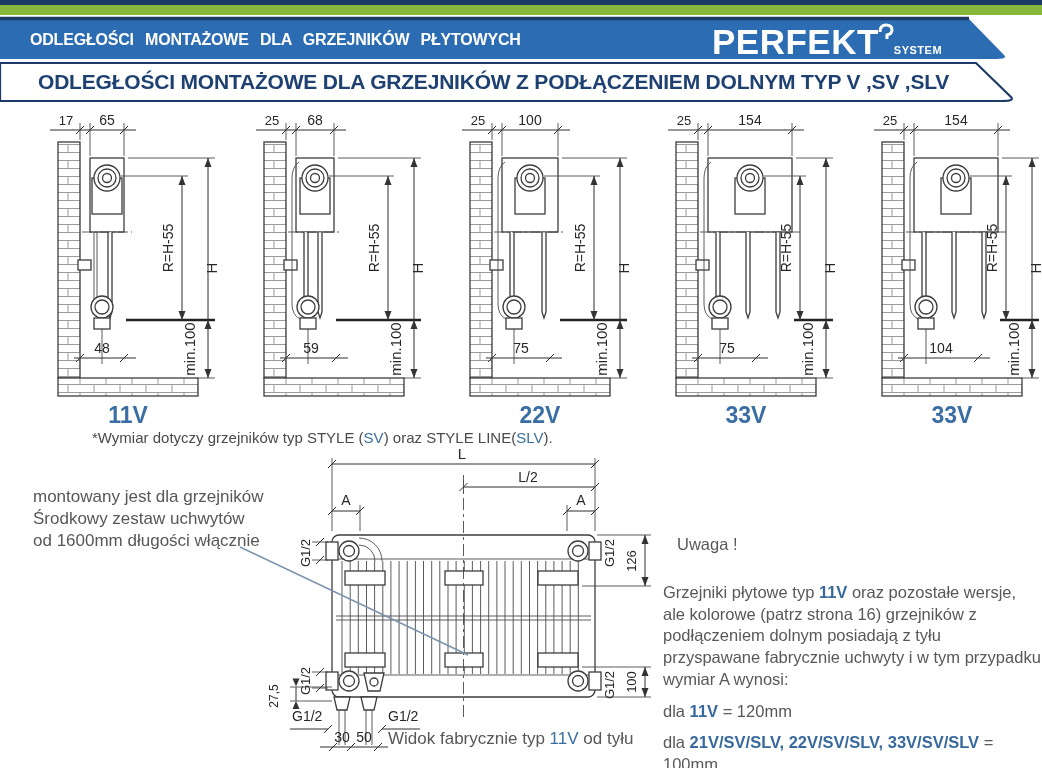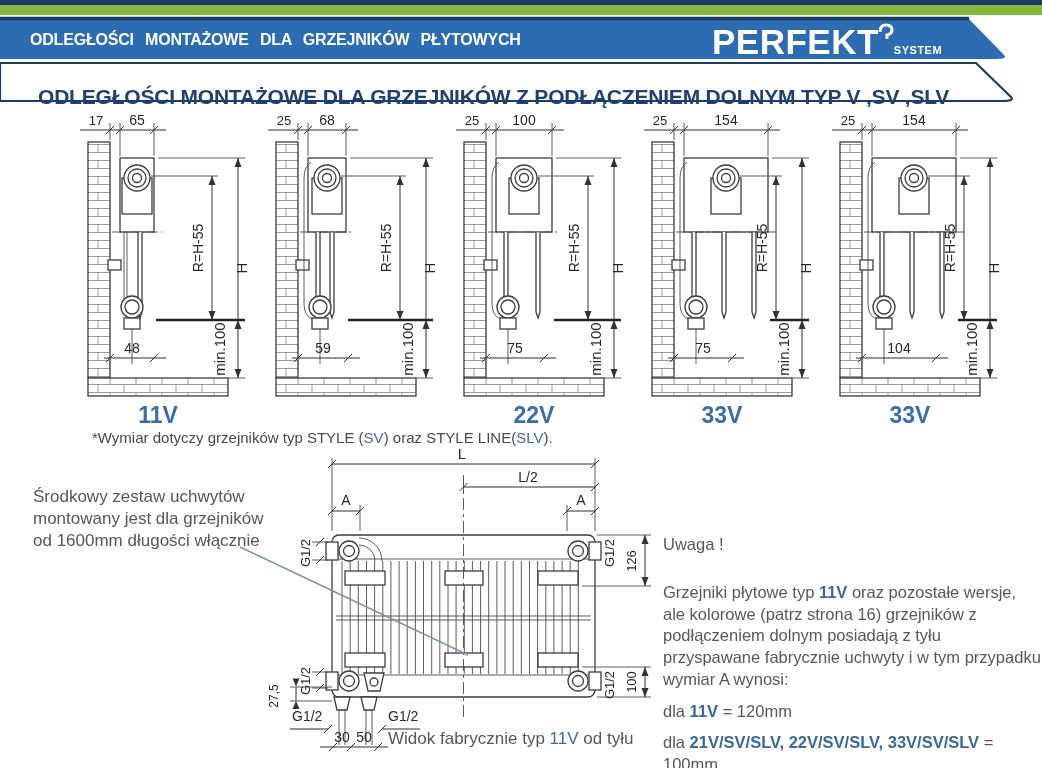--- a/index.html
+++ b/index.html
@@ -8,39 +8,39 @@
   .bar-navy{position:absolute;left:0;top:0;width:1042px;height:5px;background:#1c3a66;}
   .bar-green{position:absolute;left:0;top:5px;width:1042px;height:10px;background:#86b83e;}
   .banners{position:absolute;left:0;top:15px;width:1042px;height:90px;}
   .title-main{position:absolute;left:30px;top:25px;height:30px;line-height:30px;
     color:#fff;font-size:16px;font-weight:700;letter-spacing:-.2px;word-spacing:7px;white-space:nowrap;}
   .brand{position:absolute;left:712px;top:22px;color:#fff;white-space:nowrap;}
   .brand .b1{font-size:35px;font-weight:800;letter-spacing:.5px;}
   .brand .b2{font-size:11px;font-weight:700;letter-spacing:.5px;}
   .brand svg{vertical-align:10px;margin-left:-2px;margin-right:-1px;}
   .title-sub{position:absolute;left:38px;top:68px;height:28px;line-height:28px;
-    color:#1e4172;font-size:21px;font-weight:600;letter-spacing:-.2px;white-space:nowrap;margin-top:15px;}
-  .diagrams{position:absolute;left:64px;top:112px;width:952px;display:flex;justify-content:flex-start;}
+    color:#1e4172;font-size:21px;font-weight:600;letter-spacing:-.2px;white-space:nowrap;}
+  .diagrams{position:absolute;left:64px;top:112px;width:952px;display:flex;justify-content:center;gap:18px;}
   .diagram{width:188px;}
   .diagram svg{display:block;}
   .dlabel{margin-top:2px;text-align:center;font-size:23px;font-weight:700;color:#3a6ea5;}
   svg text{font-family:"Liberation Sans",sans-serif;fill:#272727;}
   svg .s{stroke:#3d3d3d;stroke-width:1.3;}
   svg .t{stroke:#4a4a4a;stroke-width:.9;fill:none;}
   svg .d{stroke:#2f2f2f;stroke-width:1;fill:none;}
   svg .b{stroke:#222;stroke-width:2.4;}
   .note{position:absolute;left:92px;top:429px;font-size:15px;color:#4a4a4a;}
   .blue{color:#3a6e9f;}
   .bluebold{color:#38699e;font-weight:700;}
   .annotation{position:absolute;left:33px;top:486px;font-size:17px;color:#565759;line-height:1.3;}
   .backview{position:absolute;left:262px;top:445px;}
   .leader{position:absolute;left:0;top:430px;pointer-events:none;}
   .caption{position:absolute;left:388px;top:729px;font-size:17px;color:#565759;}
   .notice{position:absolute;left:663px;top:534px;width:378px;font-size:16.5px;color:#57585a;line-height:1.32;}
-  .uwaga{margin-bottom:26px;}
+  .uwaga{margin-bottom:26px;margin-left:14px;}
   .npar{margin:0 0 4px 0;}
   .nline{margin-top:10px;}
 </style>
 </head>
 <body>
 
 <div class="page">
 
   <div class="bar-navy"></div>
   <div class="bar-green"></div>
@@ -327,22 +327,22 @@
           <text x="183" y="156" font-size="15" text-anchor="middle" transform="rotate(-90 183 156)">H</text>
           <text x="161" y="237" font-size="15" text-anchor="middle" transform="rotate(-90 161 237)">min.100</text>
         </svg>
         <div class="dlabel">33V</div>
       </div>
   </div>
 
   <div class="note"><span>*Wymiar dotyczy grzejników typ STYLE (</span><span class="blue">SV</span><span>) oraz STYLE LINE(</span><span class="blue">SLV</span><span>).</span></div>
 
   <div class="annotation">
+    <div>montowany jest dla grzejników</div>
     <div>Środkowy zestaw uchwytów</div>
-    <div>montowany jest dla grzejników</div>
     <div>od 1600mm długości włącznie</div>
   </div>
 
   <svg class="backview" width="400" height="320" viewBox="0 0 400 320">
 
     <line x1="70" y1="86" x2="70" y2="13" class="t"></line>
       <line x1="333" y1="86" x2="333" y2="13" class="t"></line>
     <line x1="70" y1="19" x2="333" y2="19" class="d"></line>
     <line x1="66" y1="23" x2="74" y2="15" class="d"></line>
       <line x1="329" y1="23" x2="337" y2="15" class="d"></line>

